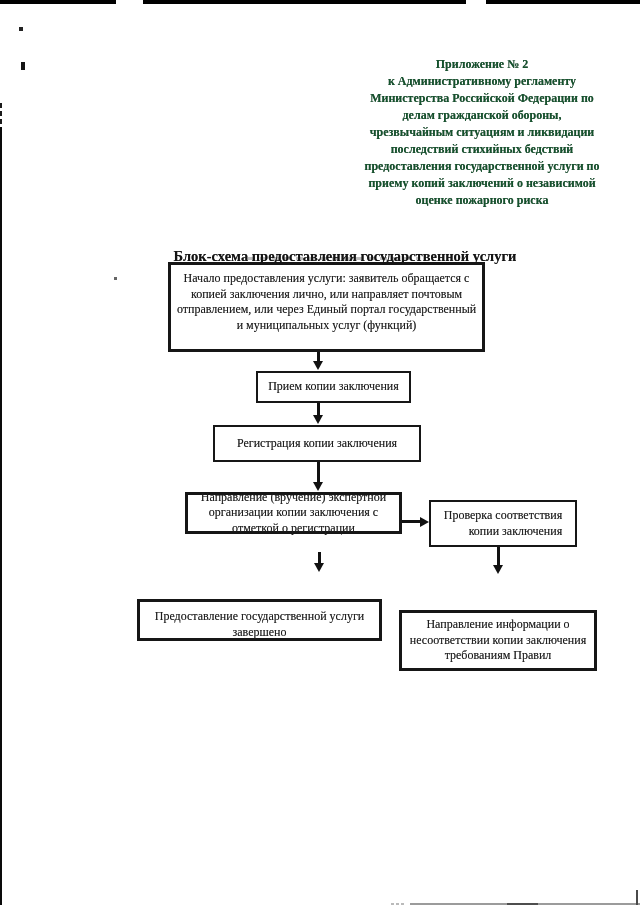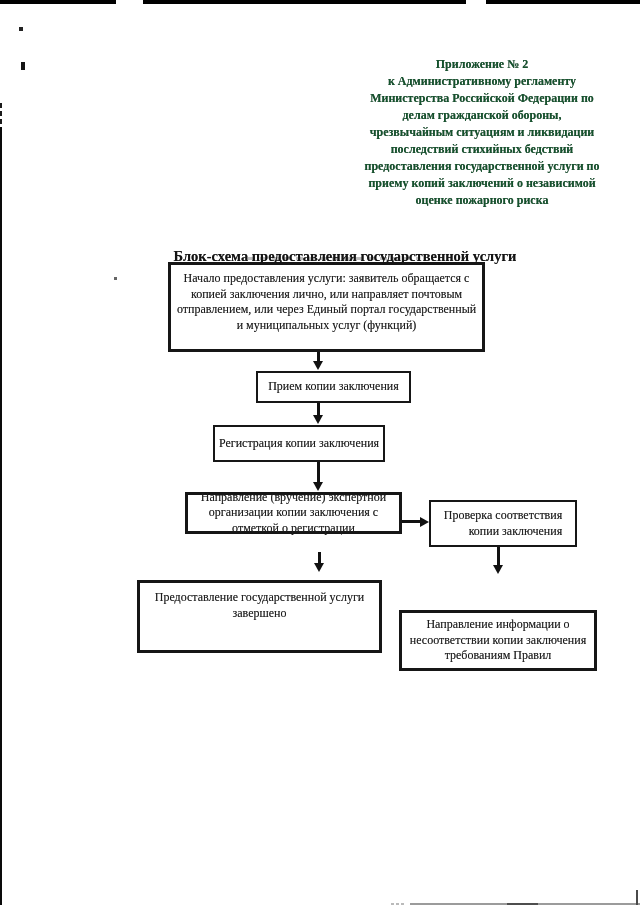--- a/index.html
+++ b/index.html
@@ -52,24 +52,24 @@
     position:absolute; box-sizing:border-box; background:#fff;
     border:2px solid #161616;
     text-align:center; font-size:12px; line-height:15.5px;
     white-space:pre-line; color:#1d1d1d;
     text-shadow: 0 0 0.5px rgba(20,20,20,.5);
   }
   .node.thick { border-width:3px; }
   .node.v-center { display:flex; align-items:center; justify-content:center; }
   .node-start    { left:168px; top:262px; width:317px; height:90px; padding-top:6px; }
   .node-accept   { left:245px; top:371px; width:155px; height:32px;margin-left:11px; }
-  .node-register { left:213px; top:425px; width:172px; height:37px; }
+  .node-register { left:213px; top:425px; width:208px; height:37px; }
   .node-send     { left:185px; top:492px; width:217px; height:42px; }
   .node-check    { left:429px; top:500px; width:148px; height:47px;text-align:right; }
-  .node-done     { left:137px; top:580px; width:245px; height:73px; padding-top:7px; }
+  .node-done     { left:137px; top:599px; width:245px; height:42px; padding-top:7px; }
   .node-mismatch { left:399px; top:610px; width:198px; height:61px; }
   
   .shaft-v { position:absolute; width:3px; background:#111; }
   .shaft-h { position:absolute; height:3px; background:#111; }
   .head-down  { position:absolute; width:0; height:0;
                 border-left:5px solid transparent; border-right:5px solid transparent;
                 border-top:9px solid #111; }
   .head-right { position:absolute; width:0; height:0;
                 border-top:5px solid transparent; border-bottom:5px solid transparent;
                 border-left:9px solid #111; }

